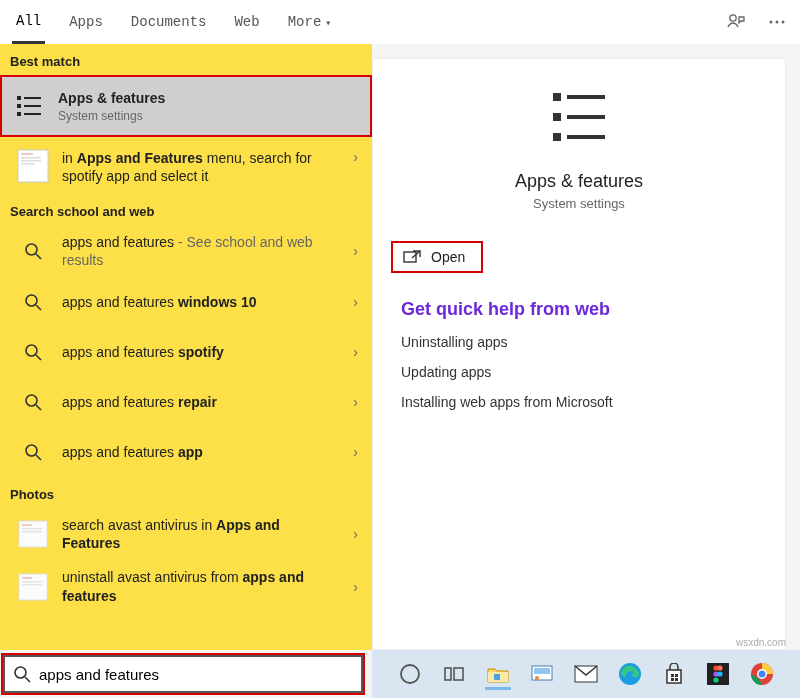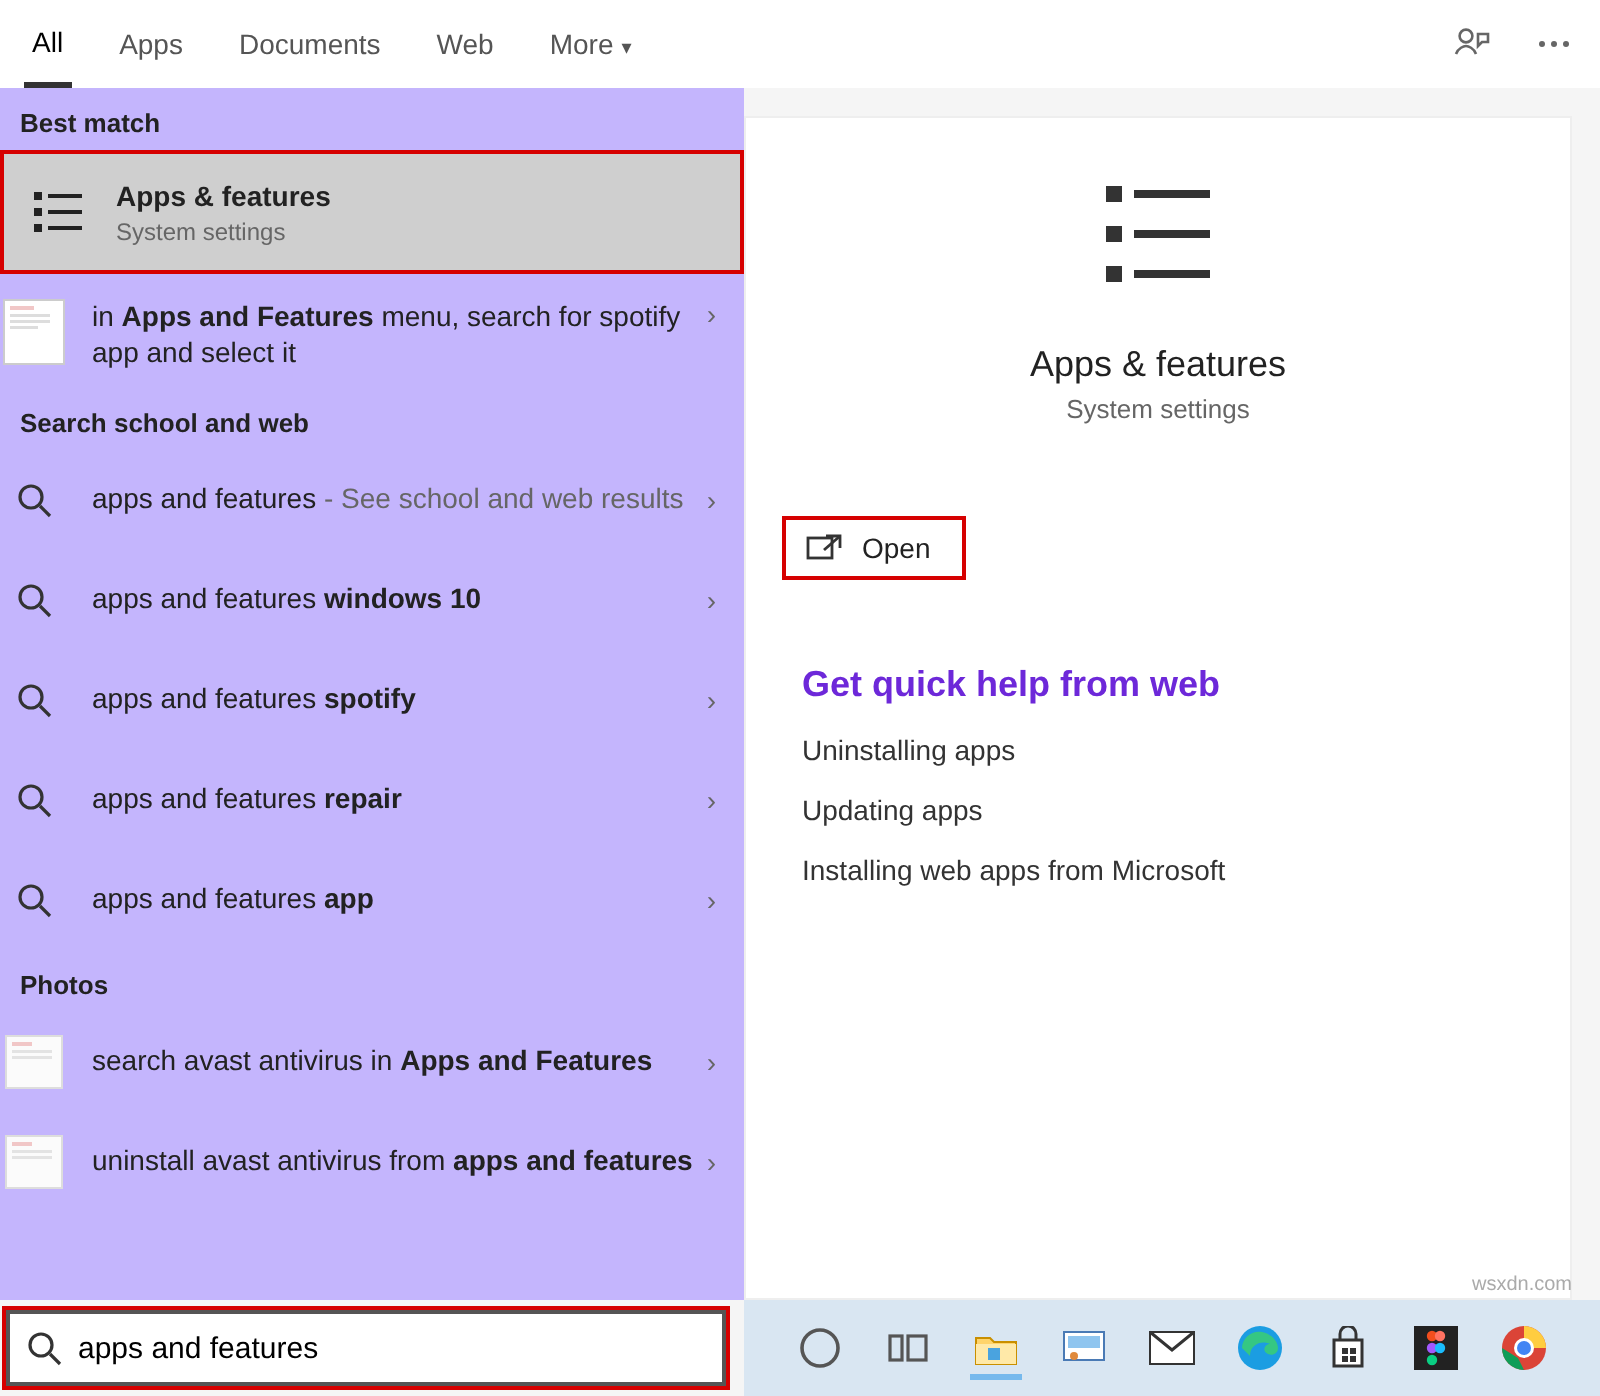--- a/index.html
+++ b/index.html
@@ -1,44 +1,44 @@
 <!DOCTYPE html>
 <html><head>
 <meta charset="utf-8">
 <style>
 * { box-sizing: border-box; margin: 0; padding: 0; font-family: "Segoe UI", Arial, sans-serif; }
 body { width: 800px; height: 698px; background: #f5f5f5; overflow: hidden; position: relative; }
 
 .tabs { display: flex; align-items: center; height: 44px; background: #fff; padding: 0 12px; gap: 20px; position: relative; }
-.tab { font-size: 14px; color: #555; padding: 12px 4px; cursor: pointer; }
+.tab { font-size: 14px; color: #555; padding: 12px 4px; cursor: pointer; font-family: Liberation Mono, monospace; }
 .tab.active { color: #000; border-bottom: 3px solid #333; font-weight: 400; }
 .tab.more::after { content: "▾"; font-size: 10px; margin-left: 4px; }
 .header-icons { position: absolute; right: 14px; display: flex; gap: 22px; align-items: center; }
 .header-icon { color: #666; cursor: pointer; }
 
 .body-area { display: flex; height: 606px; }
-.left-pane { width: 372px; background: #c4b5fd; overflow-y: auto; overflow-x: hidden; }
+.left-pane { width: 372px; background: #fde047; overflow-y: auto; overflow-x: hidden; }
 .right-pane { flex: 1; background: #fff; margin: 14px 14px 0 0; border: 1px solid #eee; }
 
 .section-header { font-size: 13px; font-weight: 700; color: #222; padding: 10px 10px 6px; }
 
-.result { display: flex; align-items: center; padding: 8px 0; gap: 12px; position: relative; cursor: pointer; }
+.result { display: flex; align-items: center; padding: 8px 16px; gap: 12px; position: relative; cursor: pointer; }
 .result.selected { background: #cfcfcf; }
 .red-box { border: 2px solid #d60000; }
 .result-icon { width: 34px; height: 34px; display: flex; align-items: center; justify-content: center; }
 .result-text { flex: 1; padding-right: 20px; }
 .result-title { font-size: 14px; color: #222; line-height: 1.3; }
 .result-sub { font-size: 12px; color: #666; margin-top: 2px; }
 .chevron { position: absolute; right: 14px; color: #666; font-size: 14px; }
 
 .preview { text-align: center; padding: 28px 0 20px; }
 .preview-title { font-size: 18px; color: #222; margin-top: 16px; }
 .preview-sub { font-size: 13px; color: #666; margin-top: 4px; }
 
-.open-row { margin: 26px 18px; }
+.open-row { margin: 10px 18px; }
 .open-btn { display: inline-flex; align-items: center; gap: 10px; padding: 6px 16px 6px 10px; border: 2px solid #d60000; font-size: 14px; color: #222; cursor: pointer; }
 
 .help-section { padding: 16px 28px; }
 .help-title { font-size: 18px; font-weight: 700; color: #6d28d9; margin-bottom: 14px; }
 .help-link { font-size: 14px; color: #333; margin-bottom: 14px; cursor: pointer; }
 
 .search-row { position: absolute; left: 0; bottom: 0; width: 372px; height: 48px; display: flex; align-items: center; }
 .search-box { width: 362px; height: 40px; margin-left: 2px; border: 3px solid #555; outline: 2px solid #d60000; outline-offset: -1px; display: flex; align-items: center; background: #fff; }
 .search-box .sicon { margin: 0 8px; }
 .search-input { border: none; outline: none; font-size: 15px; flex: 1; }

